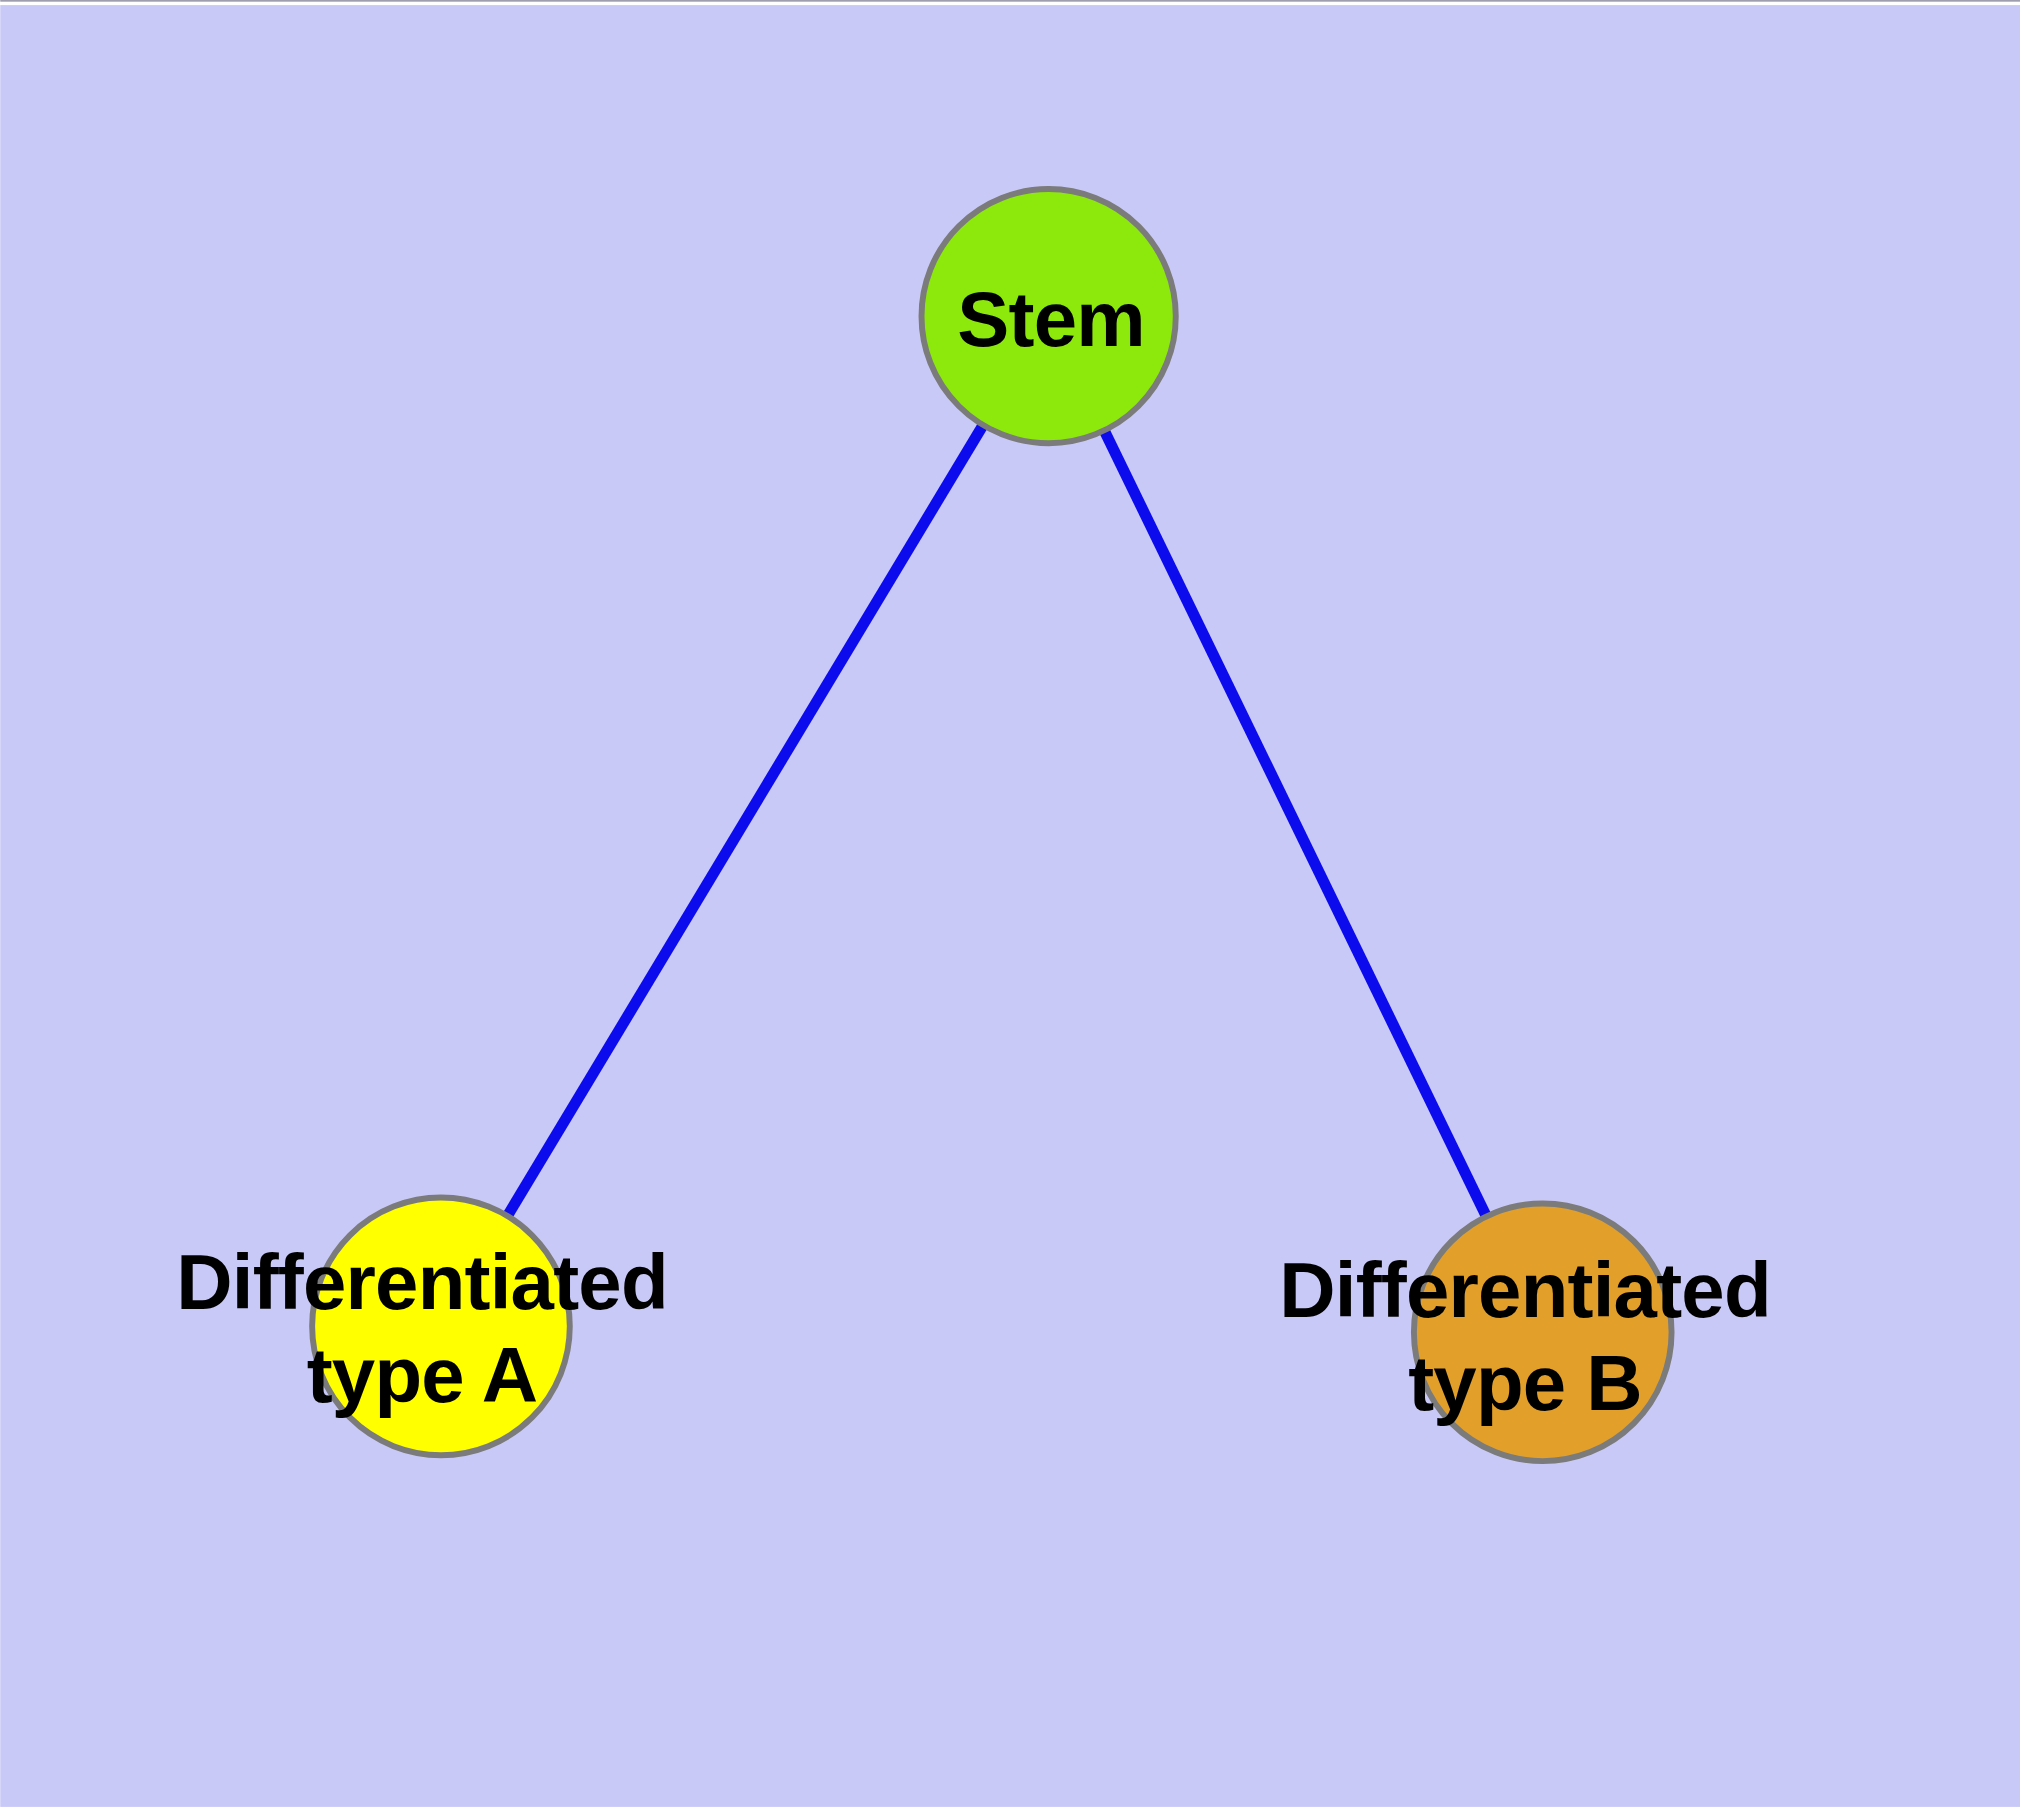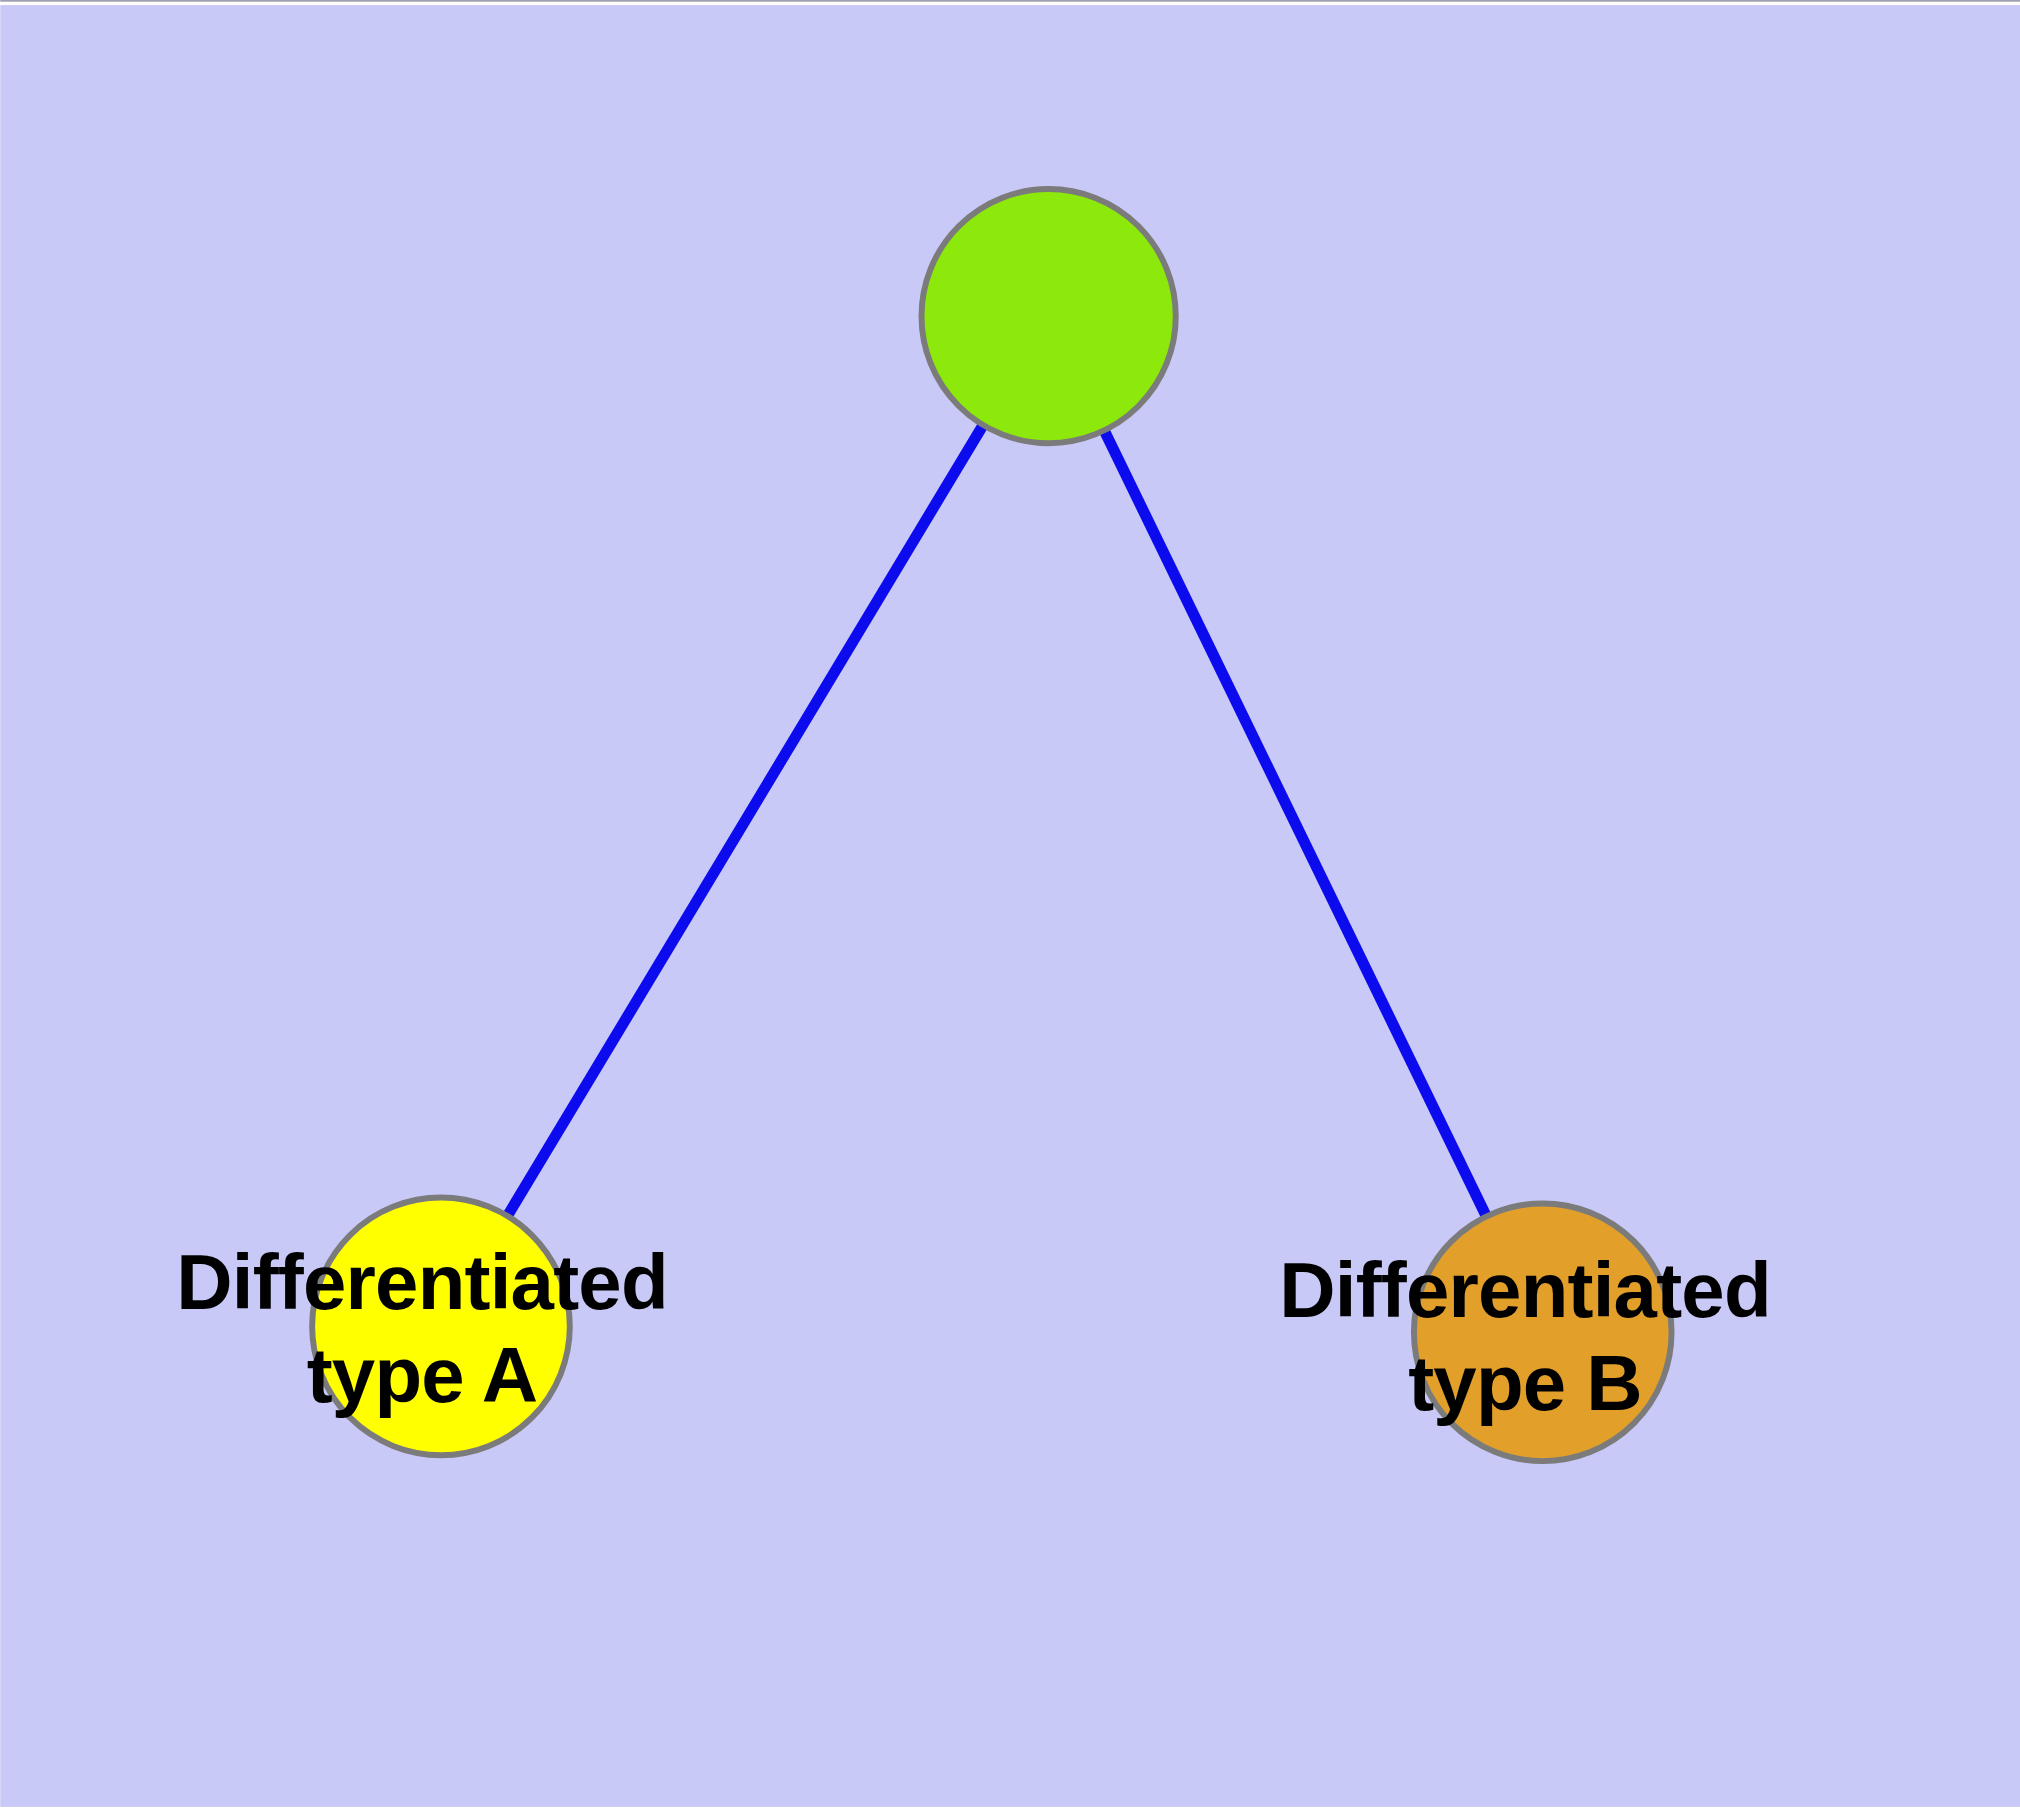--- a/index.html
+++ b/index.html
@@ -52,20 +52,21 @@
     <rect x="0" y="6" width="2384" height="2126" fill="#C9C9F7"></rect>
 
     <line x1="1237" y1="373" x2="520" y2="1565" stroke-width="13" stroke="#0B0BEE"></line>
     <line x1="1237" y1="373" x2="1820" y2="1572" stroke-width="13" stroke="#0B0BEE"></line>
 
     <circle cx="1237" cy="373" r="150" stroke-width="7" fill="#8DE90B" stroke="#7B7B7B"></circle>
     <circle cx="520" cy="1565" r="152" stroke-width="7" fill="#FFFF00" stroke="#7B7B7B"></circle>
     <circle cx="1820" cy="1572" r="152" stroke-width="7" fill="#E2A02B" stroke="#7B7B7B"></circle>
   </svg>
 
+  <div class="node-label label-stem">Stem</div>
 
   <div class="node-label label-type-a">Differentiated
 type A</div>
 
   <div class="node-label label-type-b">Differentiated
 type B</div>
 
 </div>
 
 

